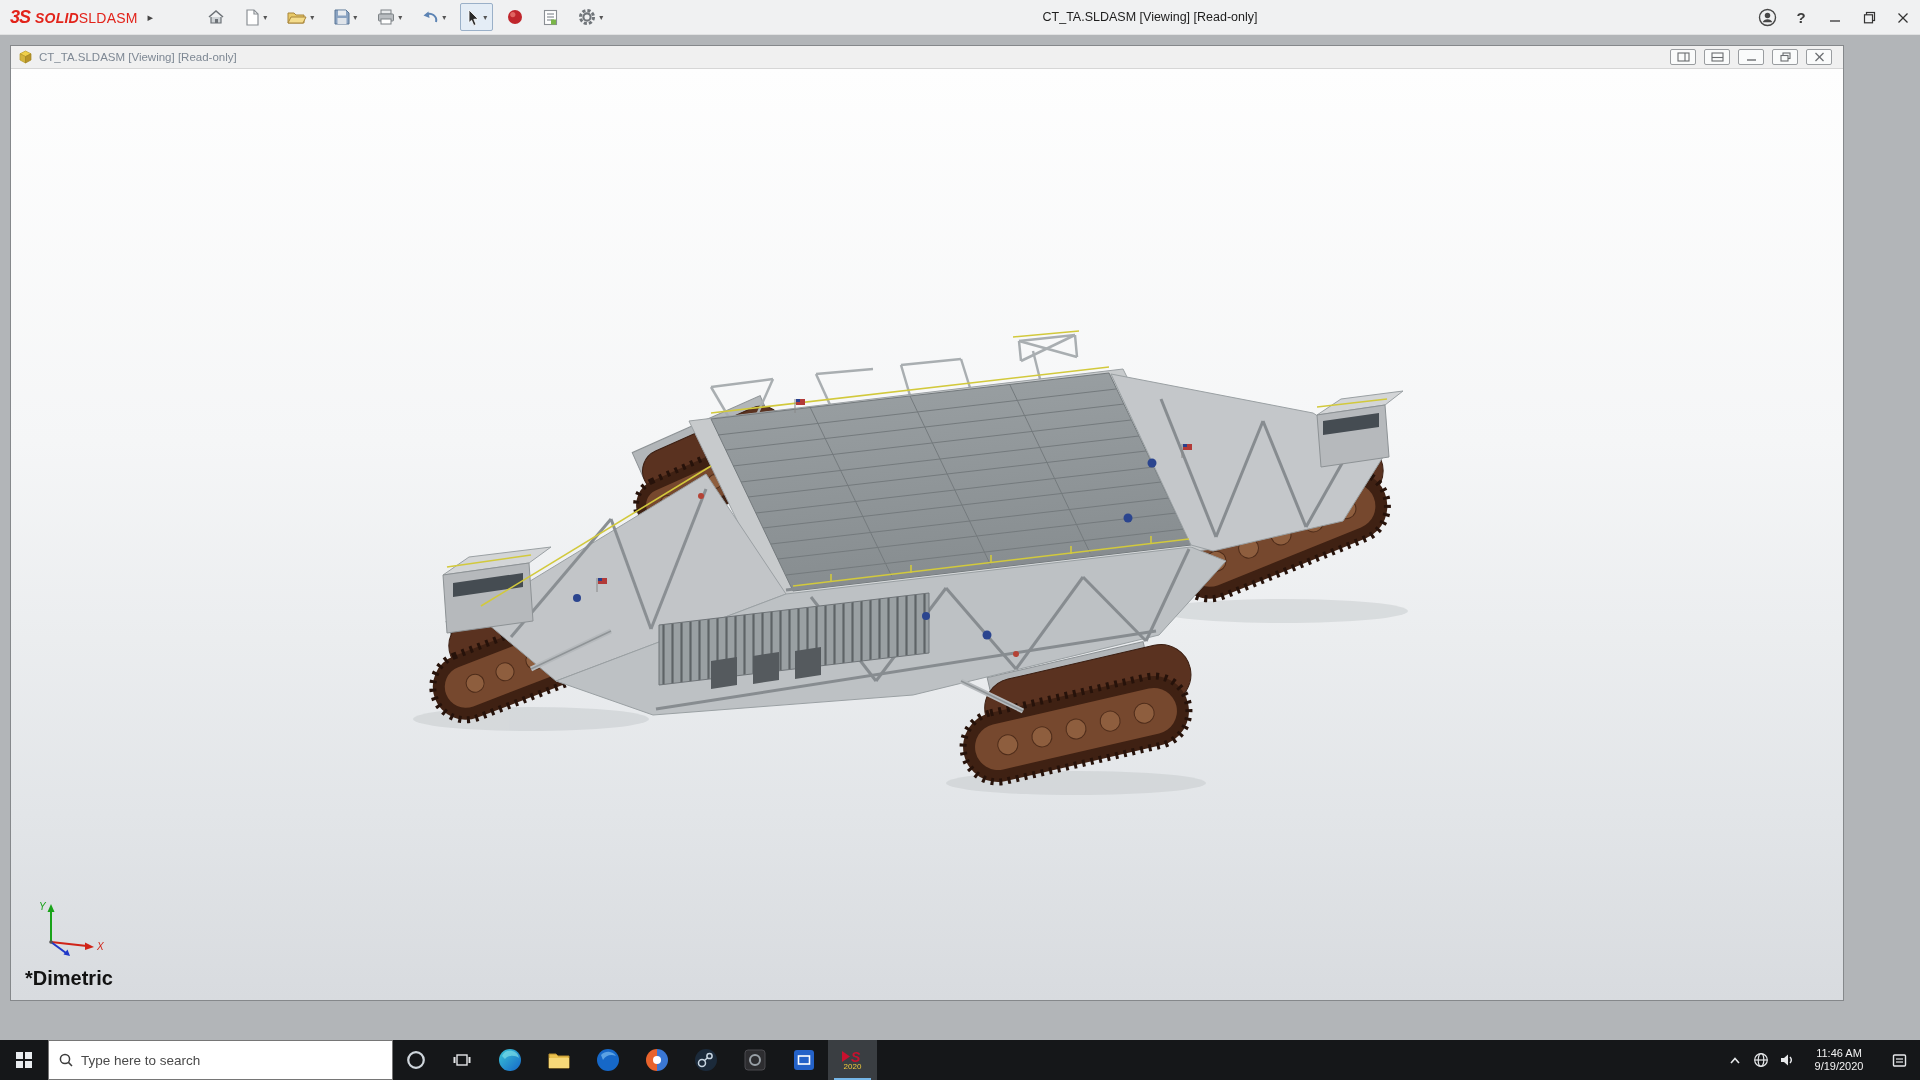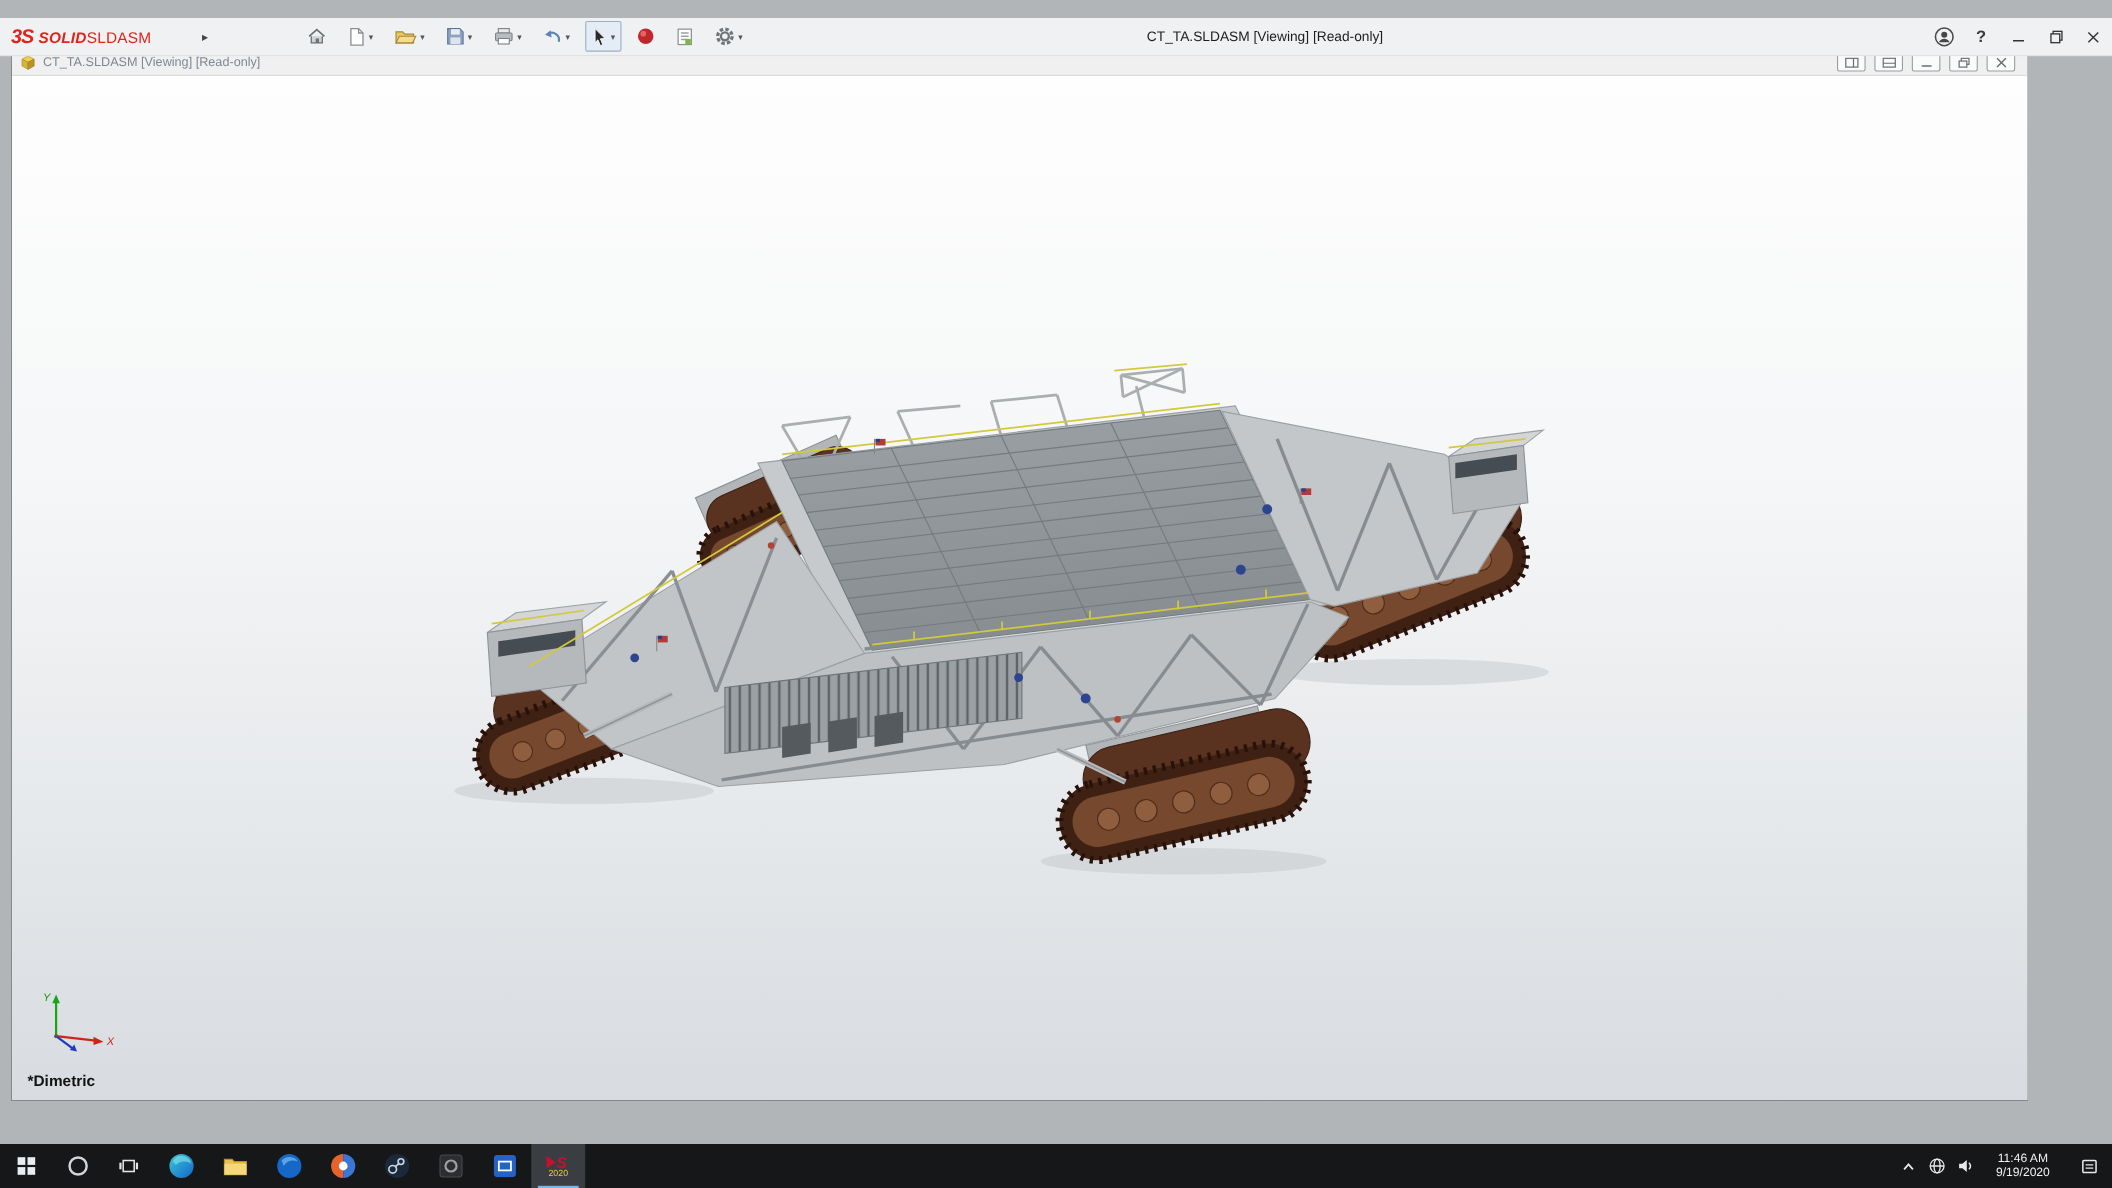--- a/index.html
+++ b/index.html
@@ -1,19 +1,19 @@
 <!DOCTYPE html>
 <html><head>
 <meta charset="utf-8">
 <style>
   * { margin:0; padding:0; box-sizing:border-box; }
   html,body { width:1920px; height:1080px; overflow:hidden; font-family:"Liberation Sans",sans-serif; background:#b2b5b8; }
 
   
-  .titlebar { position:fixed; top:16px; left:0; width:1920px; height:35px; background:#f0f1f2; border-bottom:1px solid #e0e1e2; display:flex; align-items:center; z-index:30;gap:36px; }
+  .titlebar { position:fixed; top:0; left:0; width:1920px; height:35px; background:#f0f1f2; border-bottom:1px solid #e0e1e2; display:flex; align-items:center; z-index:30; }
   .brand { display:flex; align-items:baseline; margin-left:10px; }
   .logo3s { color:#e2231a; font-weight:bold; font-style:italic; font-size:18px; letter-spacing:-1px; }
   .brandname { font-size:14px; color:#e2231a; margin-left:5px; letter-spacing:.2px; }
   .brand-bold { font-weight:bold;font-style:italic; }
   .brand-chevron { color:#444; font-size:11px; margin-left:10px; }
   .tb-icons { display:flex; align-items:center; margin-left:48px; }
   .tb-btn { height:28px; display:flex; align-items:center; padding:0 5px; margin-right:8px; border:1px solid transparent; }
   .tb-btn .dd { font-size:8px; color:#555; margin-left:3px; }
   .tb-btn.selected { border:1px solid #9ab0c8; background:#e4edf6; border-radius:2px; }
   .title-center { position:absolute; left:870px; width:560px; text-align:center; font-size:12.5px; color:#1d1d1d; }
@@ -26,21 +26,21 @@
   .docwin { position:absolute; left:10px; top:10px; width:1834px; height:956px; border:1px solid #85888b; background:#fff; display:flex; flex-direction:column; }
   .doc-titlebar { height:23px; background:#f0f0f0; border-bottom:1px solid #d6d6d6; display:flex; align-items:center; padding:0 7px; }
   .doc-title { font-size:11.5px; color:#7e8894; margin-left:6px; }
   .doc-btns { margin-left:auto; display:flex; align-items:center; gap:8px; margin-right:4px; }
   .doc-btn { width:26px; height:16px; border:1px solid #9a9da0; background:#fafbfb; border-radius:2px; display:flex; align-items:center; justify-content:center; }
 
   .viewport { position:relative; flex:1; overflow:hidden;
     background:linear-gradient(180deg,#fefefe 0%,#f5f6f7 40%,#e2e5e8 80%,#d8dbdf 100%); }
   .model-svg { position:absolute; left:0; top:0; }
   .triad { position:absolute; left:22px; bottom:40px; }
-  .view-label { position:absolute; left:14px; bottom:10px; font-size:14px; font-weight:bold; color:#121212; }
+  .view-label { position:absolute; left:14px; bottom:10px; font-size:20px; font-weight:bold; color:#121212; }
 
   
   .taskbar { position:fixed; left:0; bottom:0; width:1920px; height:40px; background:#151719; display:flex; align-items:stretch; z-index:40; }
   .tb-start { width:48px; display:flex; align-items:center; justify-content:center; }
   .win-logo { width:16px; height:16px; display:grid; grid-template-columns:7px 7px; grid-template-rows:7px 7px; gap:2px; }
   .win-logo span { background:#e9edf0; }
   .tb-search { width:345px; background:#ffffff; border:1px solid #767676; display:flex; align-items:center; padding:0 9px; }
   .tb-search input { border:none; outline:none; flex:1; font-size:13.5px; color:#3a3a3a; font-family:"Liberation Sans",sans-serif; background:transparent; margin-left:7px; }
   .tb-search input::placeholder { color:#494949; opacity:1; }
   .tb-slot { width:46px; display:flex; align-items:center; justify-content:center; position:relative; }
@@ -434,20 +434,27 @@
 <div class="taskbar">
   <div class="tb-start">
     <div class="win-logo">
         <span></span>
         <span></span>
         <span></span>
         <span></span>
       </div>
   </div>
 
+  <div class="tb-search">
+    <svg width="16" height="16" viewBox="0 0 16 16">
+        <circle cx="7" cy="7" r="4.6" fill="none" stroke="#3c3c3c" stroke-width="1.5"></circle>
+        <line x1="10.4" y1="10.4" x2="14" y2="14" stroke="#3c3c3c" stroke-width="1.5"></line>
+      </svg>
+    <input type="text" placeholder="Type here to search" style="">
+  </div>
 
   <div class="tb-slot">
     <svg width="20" height="20" viewBox="0 0 18 18">
         <circle cx="9" cy="9" r="7" fill="none" stroke="#cfd6dc" stroke-width="2"></circle>
       </svg>
   </div>
   <div class="tb-slot">
     <svg width="20" height="18" viewBox="0 0 20 18">
         <rect x="5" y="4" width="10" height="10" fill="none" stroke="#e4e6e8" stroke-width="1.4"></rect>
         <rect x="1.5" y="6" width="2" height="6" fill="#e4e6e8"></rect>

